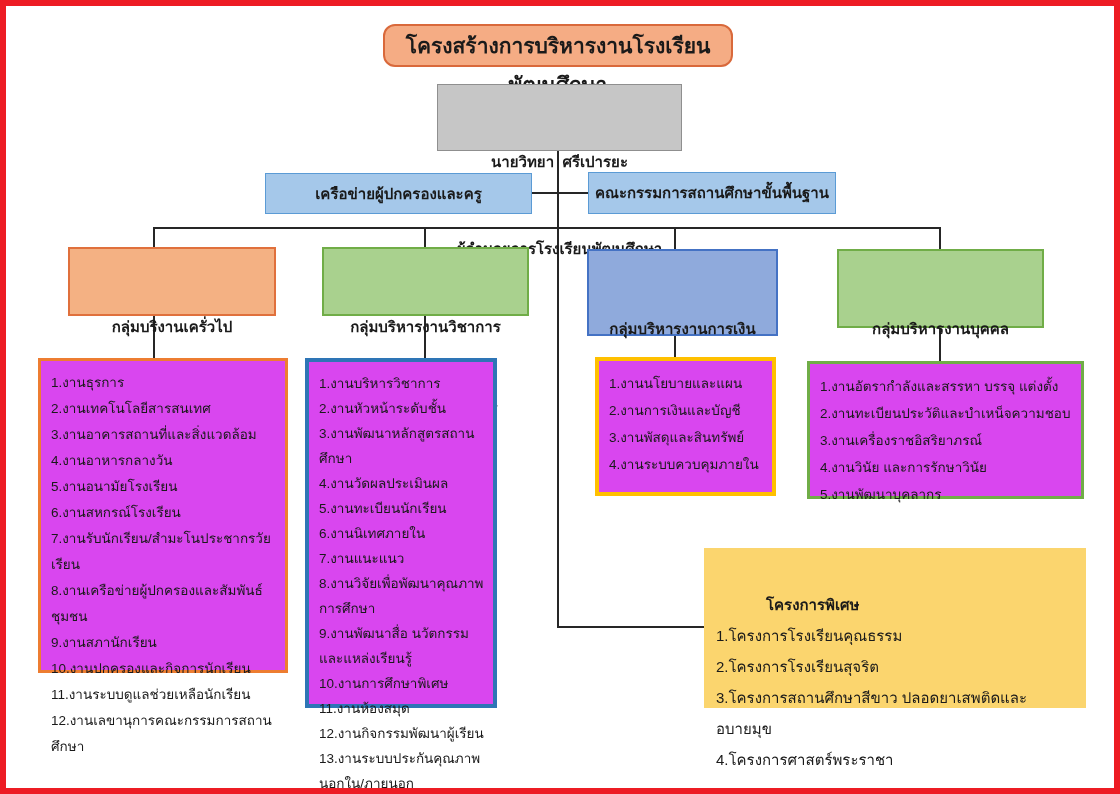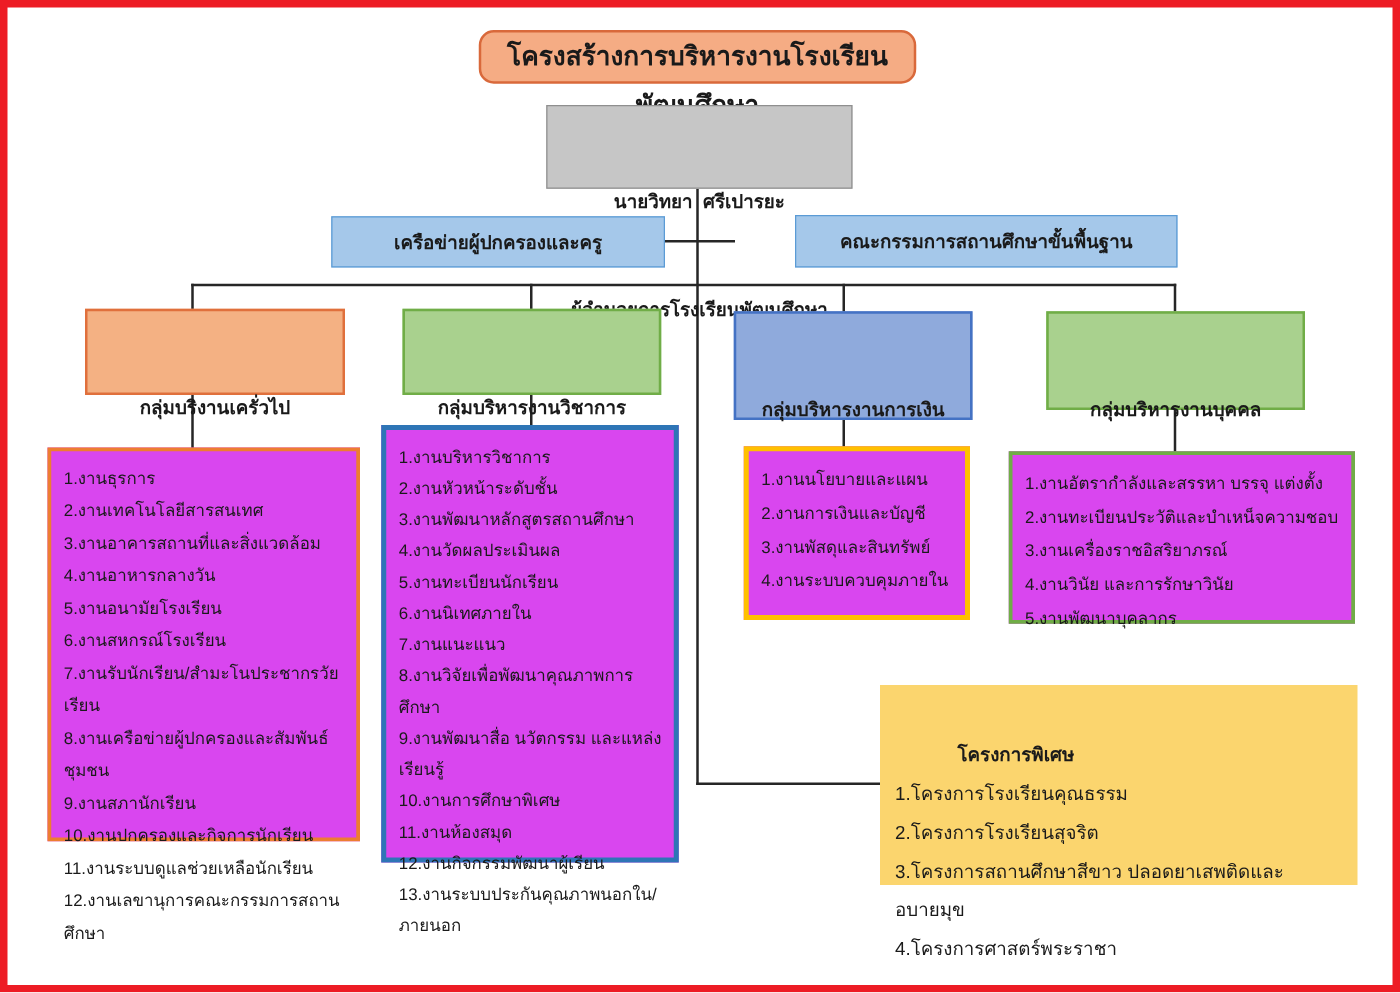--- a/index.html
+++ b/index.html
@@ -21,37 +21,37 @@
   .director-box{
     left:437px;top:84px;width:245px;height:67px;
     background:var(--director-fill);border:1.5px solid var(--director-border);
     font-size:15px;line-height:29px;padding-top:4px;z-index:3;white-space:pre-wrap;
   }
   .council{
     background:var(--council-fill);border:1.5px solid var(--council-border);
     font-size:15px;z-index:3;display:flex;align-items:center;justify-content:center;
   }
   .council-left{left:265px;top:173px;width:267px;height:41px;}
-  .council-right{left:588px;top:172px;width:306px;height:42px;margin-left:48px;}
+  .council-right{left:588px;top:172px;width:248px;height:42px;}
 
   .dept{
     font-size:15px;line-height:29px;padding-top:5px;z-index:3;white-space:pre-wrap;
   }
   .dept1{left:68px; top:247px;width:208px;height:69px;background:var(--dept-general-fill);border:2px solid var(--dept-general-border);}
   .dept2{left:322px;top:247px;width:207px;height:69px;background:var(--dept-academic-fill);border:2px solid var(--dept-academic-border);}
   .dept3{left:587px;top:249px;width:191px;height:87px;background:var(--dept-finance-fill);border:2px solid var(--dept-finance-border);}
   .dept4{left:837px;top:249px;width:207px;height:79px;background:var(--dept-personnel-fill);border:2px solid var(--dept-personnel-border);}
 
   .duty-list{
     position:absolute;box-sizing:border-box;background:#d946ef;z-index:3;
     font-size:13.5px;text-align:left;padding:9px 6px 4px 10px;
   }
   .duty-list .list-item{line-height:26px;}
   .list1{left:38px; top:358px;width:250px;height:315px;border:3px solid var(--list-general-border);}
-  .list2{left:305px;top:340px;width:238px;height:350px;border:4px solid var(--list-academic-border);}
+  .list2{left:305px;top:358px;width:192px;height:350px;border:4px solid var(--list-academic-border);}
   .list2 .list-item{line-height:25px;}
   .list3{left:595px;top:357px;width:181px;height:139px;border:4px solid var(--list-finance-border);}
   .list3 .list-item{line-height:27px;}
   .list4{left:807px;top:361px;width:277px;height:138px;border:3px solid var(--list-personnel-border);}
   .list4 .list-item{line-height:27px;}
 
   .special-box{
     position:absolute;left:704px;top:548px;width:382px;height:160px;box-sizing:border-box;
     background:var(--special-fill);z-index:3;font-size:15px;text-align:left;padding:8px 8px 4px 12px;
   }

